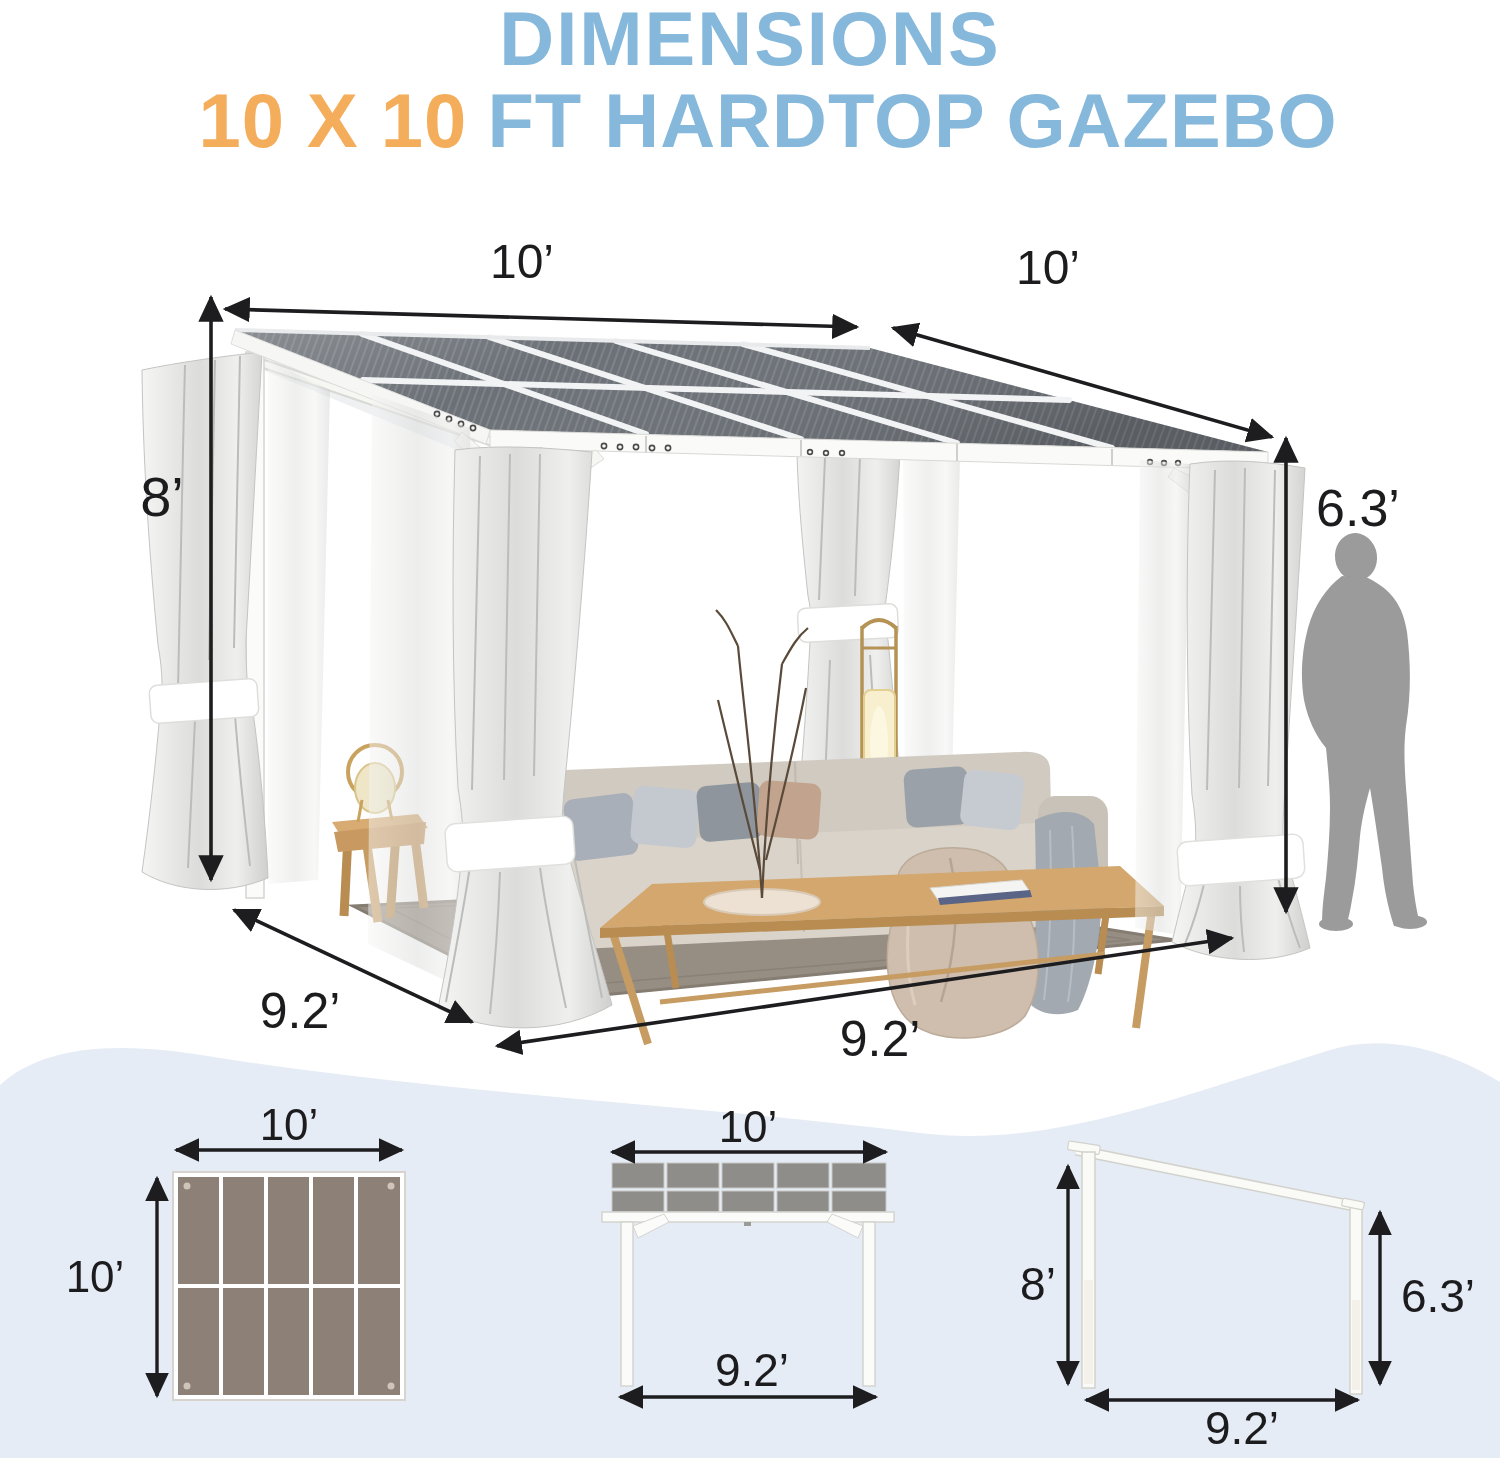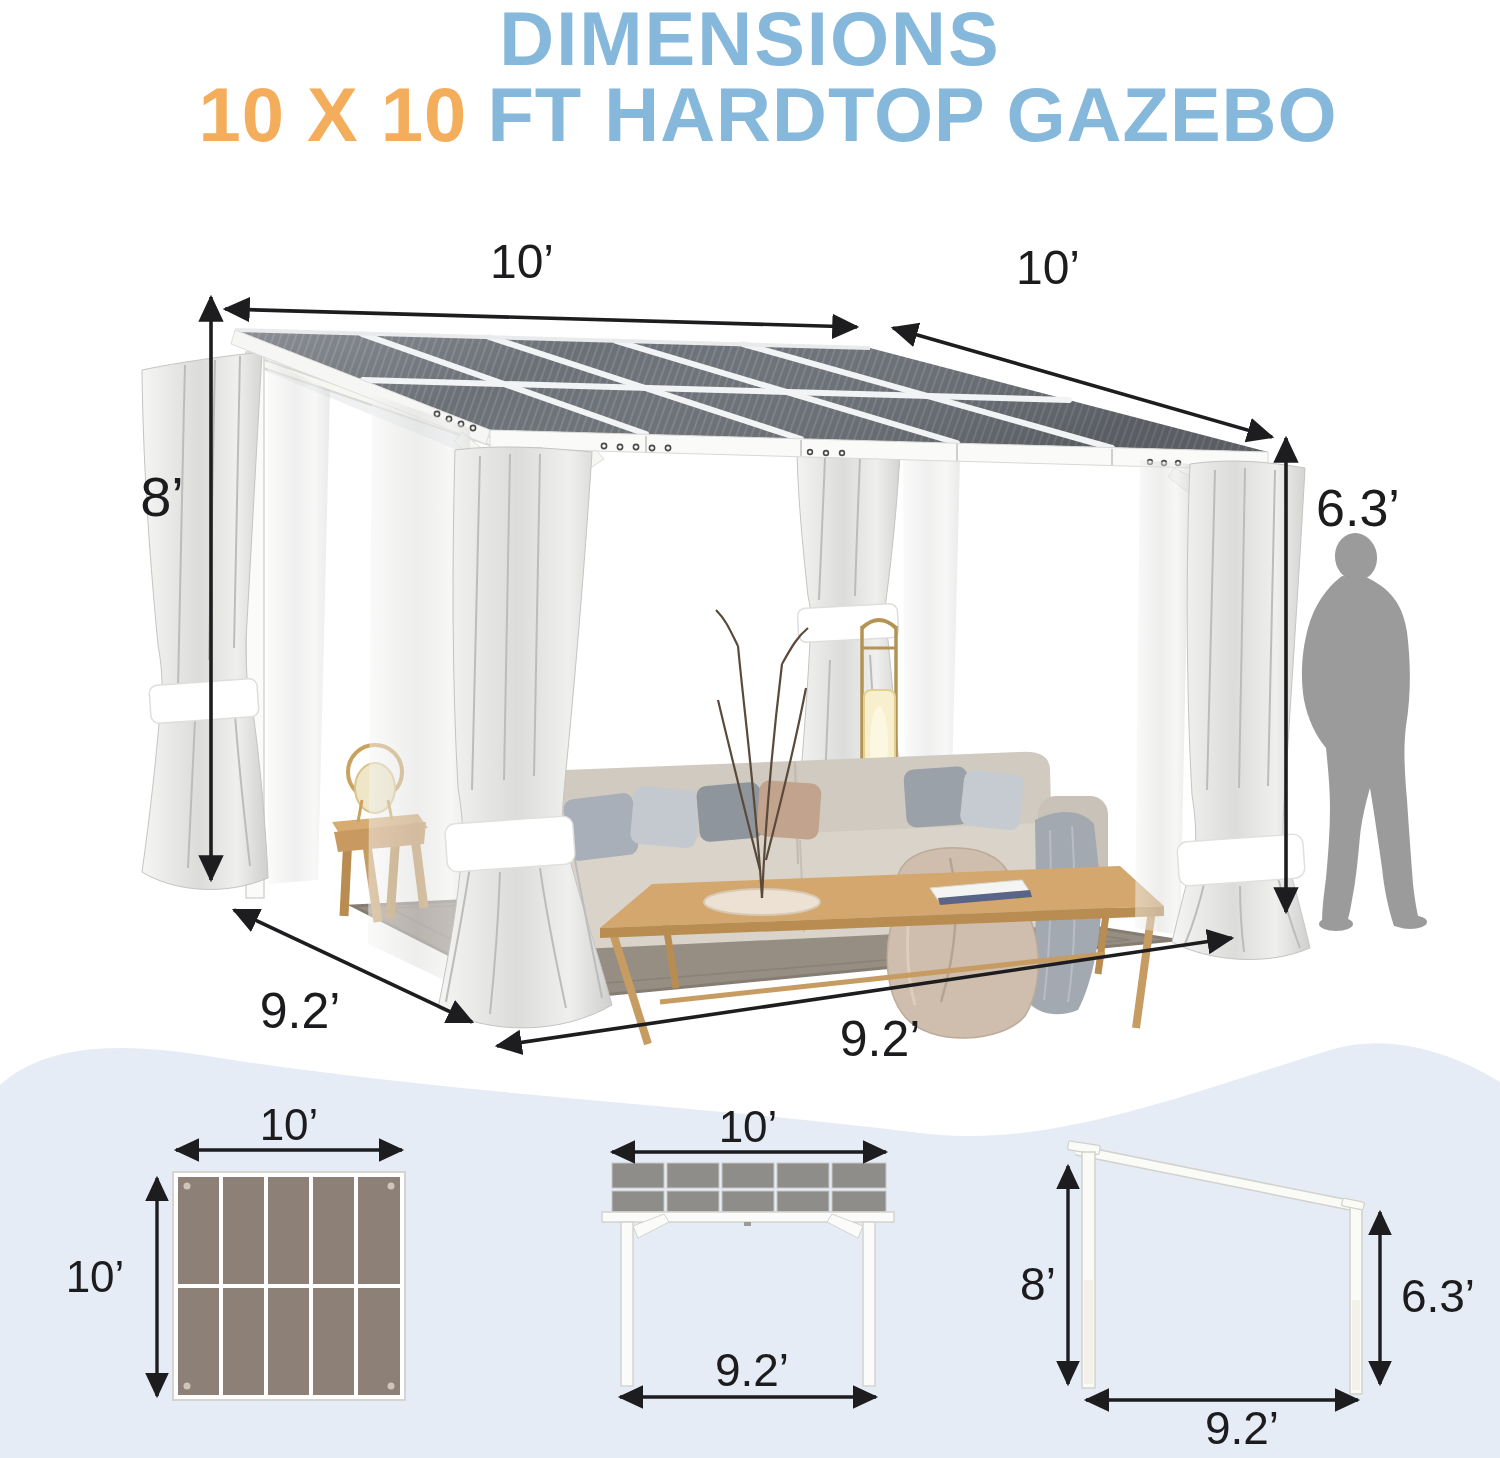--- a/index.html
+++ b/index.html
@@ -1,19 +1,19 @@
 <!DOCTYPE html>
 <html><head>
 <meta charset="utf-8">
 <style>
   html,body{margin:0;padding:0;background:#ffffff;width:1500px;height:1458px;overflow:hidden;}
   .page{position:relative;width:1500px;height:1458px;font-family:"Liberation Sans",sans-serif;}
   .titles{position:absolute;top:2px;left:0;width:1500px;text-align:center;line-height:0.98;z-index:5;}
   .t1{font-size:76px;font-weight:bold;letter-spacing:2px;color:#85b8db;}
-  .t2{font-size:76px;font-weight:bold;letter-spacing:1px;color:#85b8db;margin-top:2px;padding-left:36px;}
+  .t2{font-size:76px;font-weight:bold;letter-spacing:1px;color:#85b8db;margin-top:8px;padding-left:36px;}
   .t2 .hl{color:#f4ad5b;}
   .t2 .rest{margin-left:20px;}
   svg{position:absolute;top:0;left:0;}
   text.dim{font-family:"Liberation Sans",sans-serif;fill:#1c1c1e;}
 </style>
 </head>
 <body>
 
 <div class="page">
 

